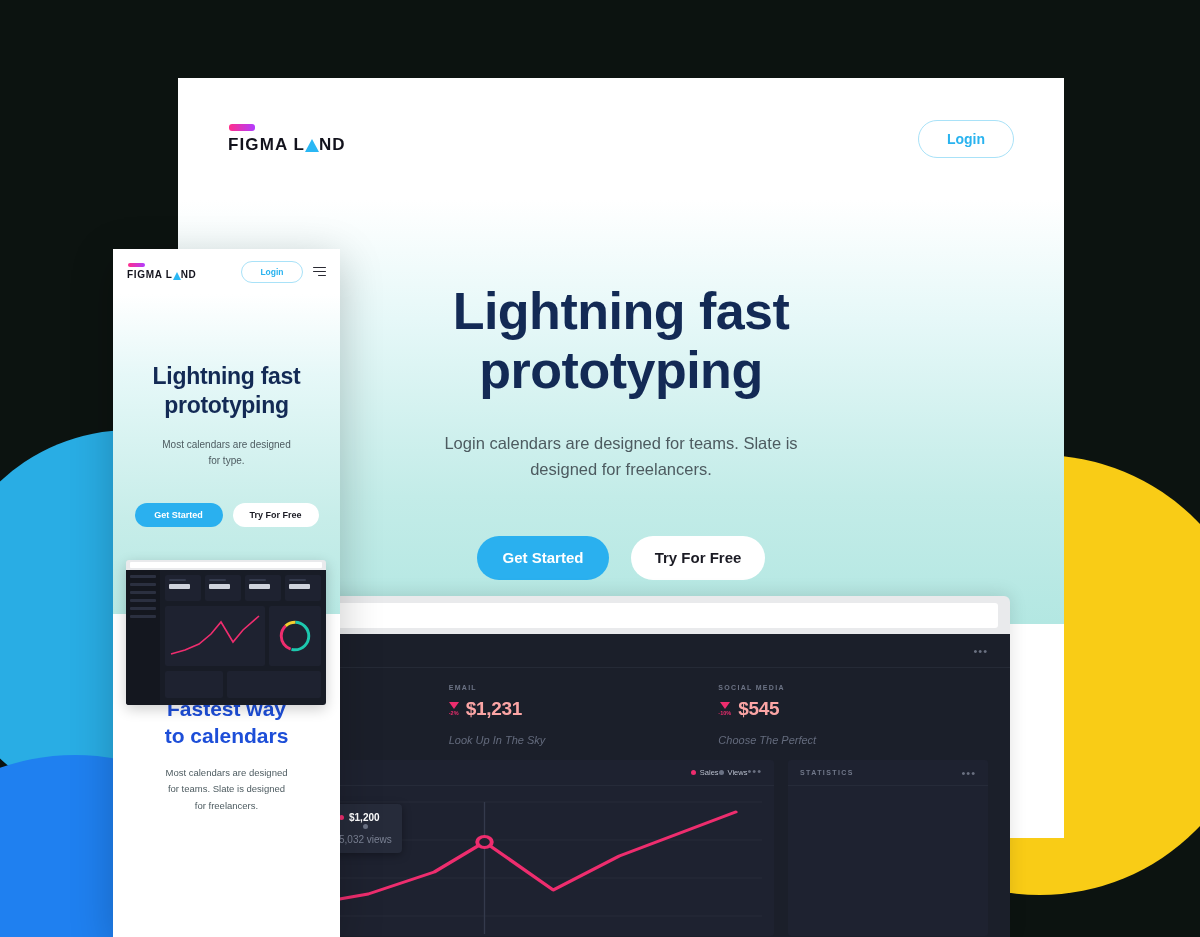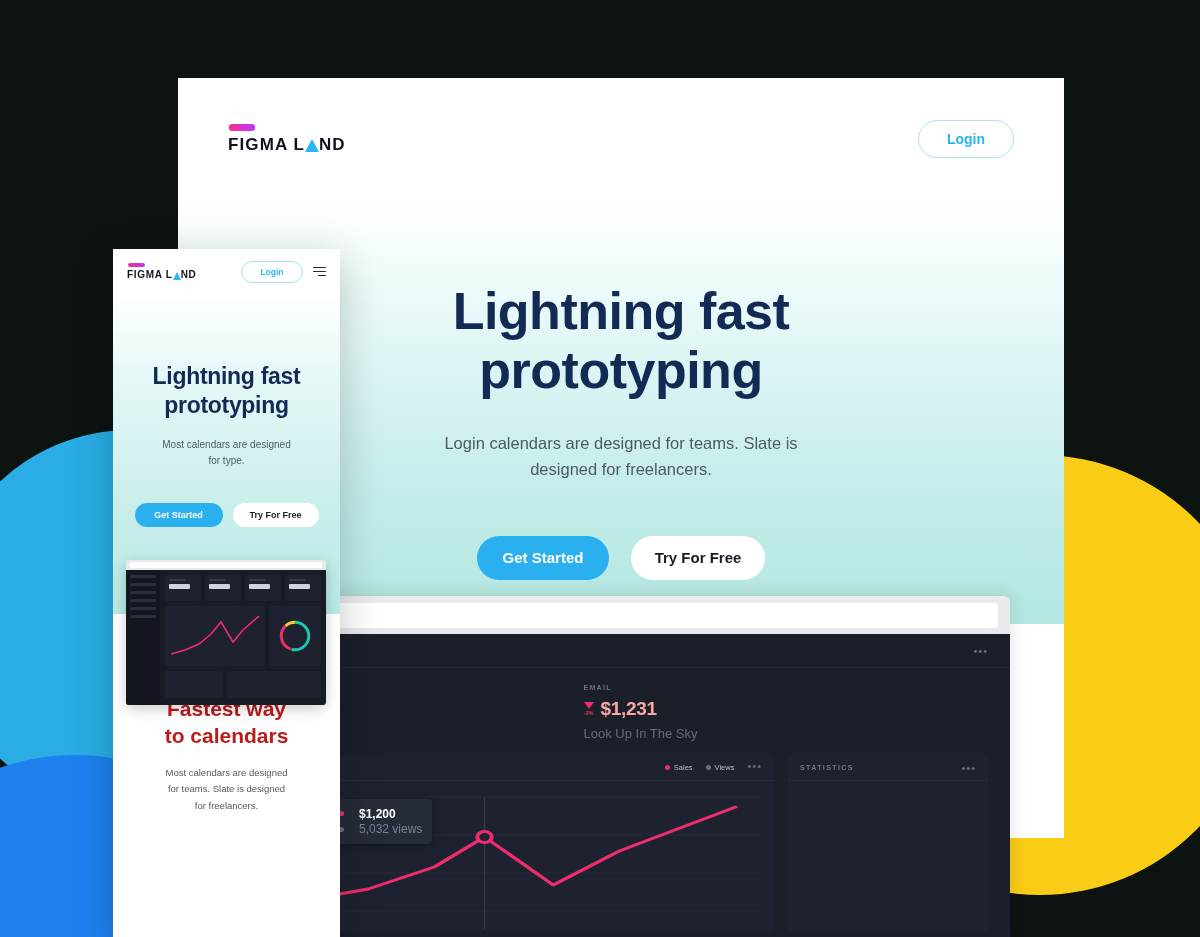--- a/index.html
+++ b/index.html
@@ -85,44 +85,44 @@
   .stat-label{ font-size:7px; letter-spacing:1.3px; color:#6d7486; font-weight:bold; }
   .stat-val{ display:flex; align-items:center; gap:7px; margin-top:7px; }
   .arrow{ display:flex; flex-direction:column; align-items:center; }
   .arrow .tri-up{ width:0;height:0;border-left:5px solid transparent;
      border-right:5px solid transparent; border-bottom:7px solid #2fd77a;}
   .arrow .tri-dn{ width:0;height:0;border-left:5px solid transparent;
      border-right:5px solid transparent; border-top:7px solid #ee2d6e;}
   .arrow span{ font-size:5.5px; margin-top:1px; font-weight:bold;}
   .up span{ color:#2fd77a; } .dn span{ color:#ee2d6e; }
   .stat-num{ font-size:19px; font-weight:bold; color:#fca5a5; letter-spacing:-.3px;}
-  .stat-sub{ font-size:13px; color:#646b7d; margin-top:6px; }
+  .stat-sub{ font-size:11px; color:#646b7d; margin-top:14px;font-style:italic; }
 
   .panels{ display:flex; gap:14px; padding:0 22px; }
   .panel{ background:#1e2230; border-radius:3px; }
   .panel-lg{ flex:1; }
   .panel-sm{ width:200px; }
   .panel-head{ height:26px; display:flex; align-items:center; padding:0 12px;
                border-bottom:1px solid #262b39; }
-  .legend{ margin-left:auto; display:flex; align-items:flex-start; gap:13px; }
+  .legend{ margin-left:auto; display:flex; align-items:flex-start; }
   .lg{ display:flex; align-items:center; gap:4px; font-size:7.5px; color:#b9bfcd;}
   .dot{ width:5px;height:5px;border-radius:50%; }
   .dot-pink{ background:#ee2d6e; } .dot-grey{ background:#6b7284; }
 
   .chart-wrap{ position:relative; height:150px; padding:10px 12px 0 12px;}
   .yaxis{ position:absolute; left:10px; top:12px; display:flex; flex-direction:column;
           justify-content:space-between; height:128px; }
   .yaxis span{ font-size:6.5px; color:#5e6578; }
   .tooltip{
     position:absolute; left:150px; top:18px; background:#262b3a; border-radius:4px;
     padding:6px 10px; box-shadow:0 2px 8px rgba(0,0,0,.35);
   }
-  .tip-row{ display:flex; align-items:center; gap:15px; font-size:12px; margin:1.5px 0;}
+  .tip-row{ display:flex; align-items:center; gap:5px; font-size:10px; margin:1.5px 0;}
   .tip-row.t1{ color:#ffffff; font-weight:bold; }
-  .tip-row.t2{ color:#7b8294; }
+  .tip-row.t2{ color:#7b8294;flex-direction:column; }
 
   .donut-wrap{ height:150px; display:flex; align-items:center; justify-content:center; }
   .donut{ position:relative; width:96px; height:96px; }
   .donut-center{ position:absolute; inset:0; display:flex; flex-direction:column;
                  align-items:center; justify-content:center; }
   .donut-num{ font-size:21px; font-weight:bold; color:#fff; }
   .donut-cap{ font-size:6.5px; letter-spacing:1.3px; color:#6d7486; margin-top:3px;}
 
   
   .mobile{
@@ -170,21 +170,21 @@
   .m-lower{ display:flex; gap:4px; }
   .m-chart{ flex:1; background:#1e2230; border-radius:2px; height:60px; position:relative; overflow:hidden;}
   .m-donut{ width:52px; background:#1e2230; border-radius:2px; height:60px;
             display:flex;align-items:center;justify-content:center;}
   .m-bottom{ display:flex; gap:4px; margin-top:5px;}
   .m-b1{ flex:1; background:#1e2230; border-radius:2px; height:27px;}
   .m-b2{ flex:1.6; background:#1e2230; border-radius:2px; height:27px;}
 
   .m-feature{ text-align:center; padding:55px 20px 0;}
   .m-eyebrow{ font-size:13px; color:#f5cf2e; font-weight:500;}
-  .m-feature h2{ margin-top:11px; font-size:21px; line-height:1.3; color:#b91c1c; font-weight:bold;}
+  .m-feature h2{ margin-top:11px; font-size:21px; line-height:1.3; color:#1d4ed8; font-weight:bold;}
   .m-feature p{ margin-top:15px; font-size:9.5px; line-height:1.75; color:#4d5b60;}
 </style>
 </head>
 <body>
 
 <div class="stage">
 
   <div class="blob-blue-light"></div>
   <div class="blob-blue-dark"></div>
   <div class="blob-yellow"></div>
@@ -251,20 +251,31 @@
           <div class="stat-val">
             <span class="arrow dn">
               <i class="tri-dn"></i>
                 <span>-2%</span>
             </span>
             <span class="stat-num">$1,231</span>
           </div>
           <div class="stat-sub">Look Up In The Sky</div>
         </div>
 
+        <div class="stat">
+          <div class="stat-label">SOCIAL MEDIA</div>
+          <div class="stat-val">
+            <span class="arrow dn">
+              <i class="tri-dn"></i>
+                <span>-10%</span>
+            </span>
+            <span class="stat-num">$545</span>
+          </div>
+          <div class="stat-sub">Choose The Perfect</div>
+        </div>
 
       </div>
 
       <div class="panels">
 
         <div class="panel panel-lg">
           <div class="panel-head">
             <span class="cap">STATISTICS</span>
             <span class="legend">
               <span class="lg">

